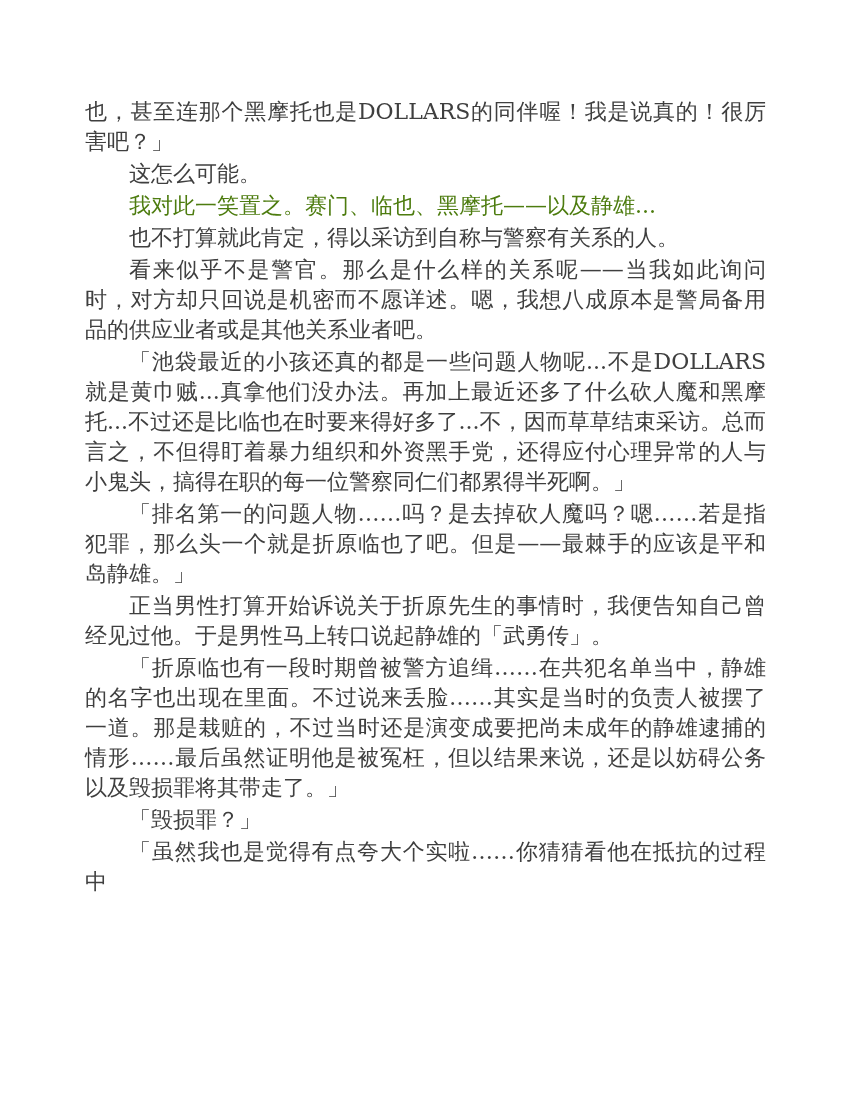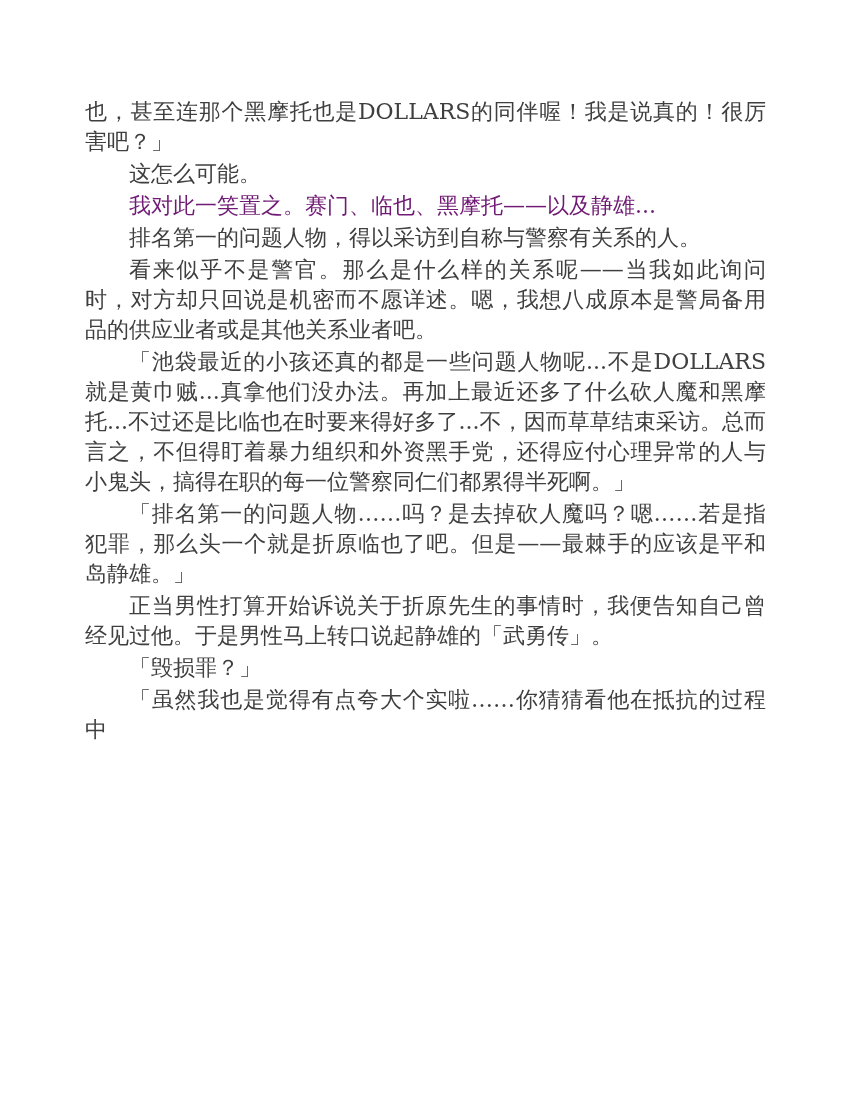--- a/index.html
+++ b/index.html
@@ -39,22 +39,23 @@
     text-indent: 0;
   }
 </style>
 </head>
 <body style="background: rgb(255, 255, 255);">
 
 <main class="page">
   <div class="text-block">
       <p class="no-indent" style="color: rgb(63, 63, 63);">也，甚至连那个黑摩托也是DOLLARS的同伴喔！我是说真的！很厉害吧？」</p>
       <p class="indent" style="color: rgb(63, 63, 63);">这怎么可能。</p>
-      <p class="indent" style="color: #701a75;">我对此一笑置之。赛门、临也、黑摩托——以及静雄...</p>
-      <p class="indent" style="color: rgb(63, 63, 63);">排名第一的问题人物，得以采访到自称与警察有关系的人。</p>
+      <p class="indent" style="color: #4d7c0f;">我对此一笑置之。赛门、临也、黑摩托——以及静雄...</p>
+      <p class="indent" style="color: rgb(63, 63, 63);">也不打算就此肯定，得以采访到自称与警察有关系的人。</p>
       <p class="indent" style="color: rgb(63, 63, 63);">看来似乎不是警官。那么是什么样的关系呢——当我如此询问时，对方却只回说是机密而不愿详述。嗯，我想八成原本是警局备用品的供应业者或是其他关系业者吧。</p>
       <p class="indent" style="color: rgb(63, 63, 63);">「池袋最近的小孩还真的都是一些问题人物呢...不是DOLLARS就是黄巾贼...真拿他们没办法。再加上最近还多了什么砍人魔和黑摩托...不过还是比临也在时要来得好多了...不，因而草草结束采访。总而言之，不但得盯着暴力组织和外资黑手党，还得应付心理异常的人与小鬼头，搞得在职的每一位警察同仁们都累得半死啊。」</p>
       <p class="indent" style="color: rgb(63, 63, 63);">「排名第一的问题人物……吗？是去掉砍人魔吗？嗯……若是指犯罪，那么头一个就是折原临也了吧。但是——最棘手的应该是平和岛静雄。」</p>
       <p class="indent" style="color: rgb(63, 63, 63);">正当男性打算开始诉说关于折原先生的事情时，我便告知自己曾经见过他。于是男性马上转口说起静雄的「武勇传」。</p>
+      <p class="indent" style="color: rgb(63, 63, 63);">「折原临也有一段时期曾被警方追缉……在共犯名单当中，静雄的名字也出现在里面。不过说来丢脸……其实是当时的负责人被摆了一道。那是栽赃的，不过当时还是演变成要把尚未成年的静雄逮捕的情形……最后虽然证明他是被冤枉，但以结果来说，还是以妨碍公务以及毁损罪将其带走了。」</p>
       <p class="indent" style="color: rgb(63, 63, 63);">「毁损罪？」</p>
       <p class="indent" style="color: rgb(63, 63, 63);">「虽然我也是觉得有点夸大个实啦……你猜猜看他在抵抗的过程中</p>
     </div>
 </main>
 
 </body></html>

